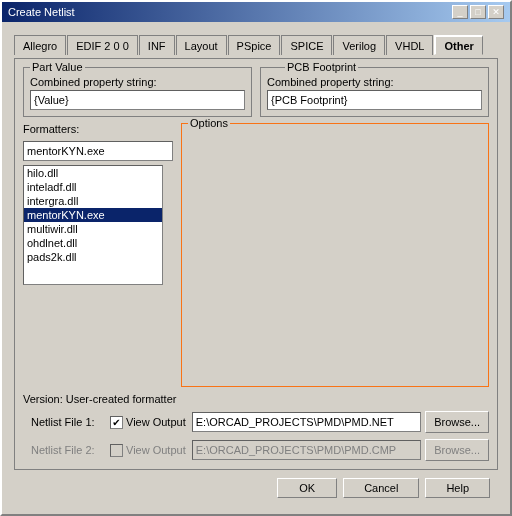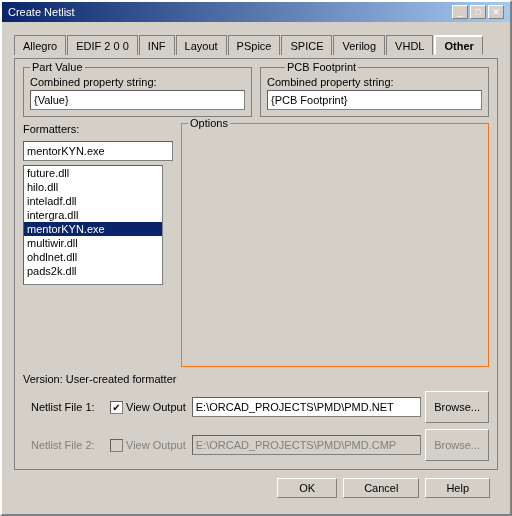--- a/index.html
+++ b/index.html
@@ -232,21 +232,21 @@
       border-left-color: #606060;
       padding: 1px 3px;
       font-size: 11px;
     }
     .file-input.disabled {
       background: #d4d0c8;
       color: #808080;
     }
     .browse-btn {
       padding: 2px 8px;
-      height: 32px;
+      height: 22px;
       background: #d4d0c8;
       border: 1px solid #808080;
       border-top-color: #ffffff;
       border-left-color: #ffffff;
       font-size: 11px;
       cursor: pointer;
       white-space: nowrap;
     }
     .browse-btn.disabled {
       color: #808080;
@@ -337,21 +337,20 @@
           </div>
         </div>
       </div>
 
       <div class="formatters-section">
 
         <div class="formatters-left">
           <div class="label-text">Formatters:</div>
           <input class="text-input" type="text" value="mentorKYN.exe" style="">
           <div class="listbox">
-            <div class="list-item">future.dll</div>
             <div class="list-item">hilo.dll</div>
             <div class="list-item">inteladf.dll</div>
             <div class="list-item">intergra.dll</div>
             <div class="list-item selected">mentorKYN.exe</div>
             <div class="list-item">multiwir.dll</div>
             <div class="list-item">ohdlnet.dll</div>
             <div class="list-item">pads2k.dll</div>
           </div>
         </div>
 

